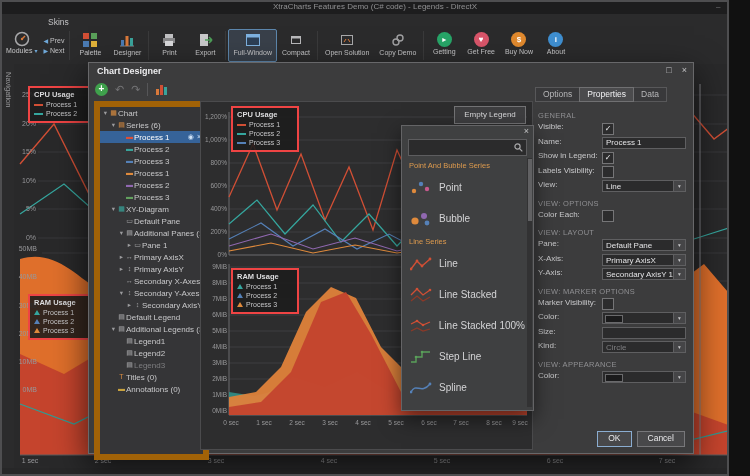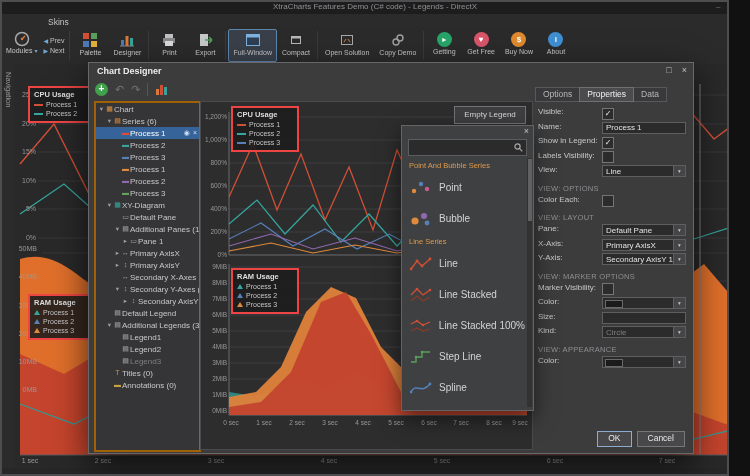--- a/index.html
+++ b/index.html
@@ -31,21 +31,21 @@
 .lgd .e{display:flex;align-items:center;gap:3px;font-size:7px;color:#c6c6c8;white-space:nowrap;height:9px}
 .dash{width:9px;height:2px;flex:none}
 .tri{width:0;height:0;border-left:3px solid transparent;border-right:3px solid transparent;border-bottom:5px solid;flex:none}
 .dlg{position:absolute;left:88px;top:62px;width:604px;height:390px;background:#3c3c3d;border:1px solid #68686a;box-shadow:0 12px 32px rgba(0,0,0,.65);z-index:10}
 .dtt{position:absolute;left:8px;top:3px;font-size:9px;font-weight:bold;color:#ececee}
 .dcx{position:absolute;top:2px;right:6px;display:flex;gap:10px;font-size:9px;color:#c2c2c4}
 .dtool{position:absolute;left:6px;top:17px;height:18px;display:flex;align-items:center;gap:7px}
 .addb{width:13px;height:13px;border-radius:50%;background:#3fa14c;color:#fff;font-size:10px;line-height:12px;text-align:center;font-weight:bold}
 .ur{font-size:11px;color:#737375;line-height:13px}
 .vs{width:1px;height:13px;background:#565658}
-.tree{position:absolute;left:5px;top:38px;width:103px;height:347px;background:#353537;border:2px solid #a16207;overflow:hidden}
+.tree{position:absolute;left:5px;top:38px;width:103px;height:347px;background:#353537;border:6px solid #a16207;overflow:hidden}
 .tr{position:relative;display:flex;align-items:center;height:12px;white-space:nowrap}
 .tr .ar{width:7px;font-size:6.5px;color:#9c9c9e;text-align:center;flex:none}
 .tr .ti{width:9px;font-size:7px;text-align:center;flex:none;line-height:12px}
 .tr .tl{font-size:8px;color:#c8c8ca;overflow:hidden}
 .tr.sel{background:#366399}
 .tr.sel .tl{color:#fff}
 .tr.dis .tl{color:#7e7e80}
 .rowic{position:absolute;right:2px;top:0;display:flex;gap:3px;font-size:7px;color:#cfe2f6;line-height:12px}
 .cR{color:#d8503a}.cT{color:#38a39a}.cB{color:#5581b8}.cO{color:#df8a3c}.cP{color:#9068b0}.cG{color:#62a05e}.cY{color:#c8a23f}.cN{color:#a6a6a8}.cC{color:#d98c3f}
 .pv{position:absolute;left:111px;top:38px;width:331px;height:347px;background:#2d2d2e;border:1px solid #4b4b4d;overflow:hidden}
@@ -558,20 +558,21 @@
         </div>
   </div>
 
   <div class="props">
    <div class="ptabs">
     <span class="ptab">Options</span>
     <span class="ptab on">Properties</span>
     <span class="ptab">Data</span>
    </div>
    <div class="pbody">
+    <div class="sec">GENERAL</div>
     <div class="prow">
             <span class="rl">Visible:</span>
             <span class="rc">
               <span class="cb">✓</span>
             </span>
           </div>
     <div class="prow">
             <span class="rl">Name:</span>
             <span class="rc">
               <input class="fin" value="Process 1" style="">

